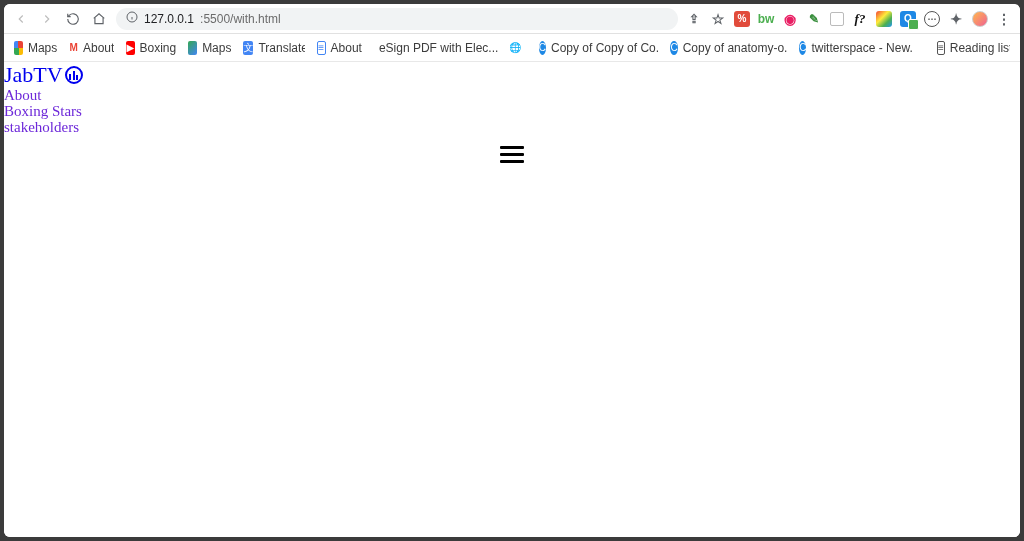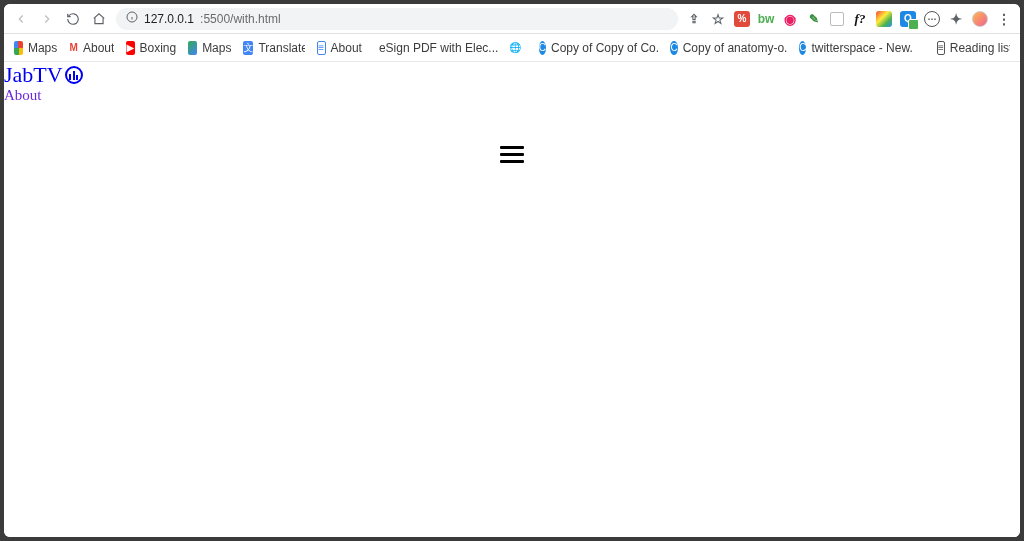--- a/index.html
+++ b/index.html
@@ -294,20 +294,22 @@
     <div class="page-title">
       <span class="page-title-text">JabTV</span>
       <span class="logo-badge">
         <span></span>
           <span></span>
           <span></span>
       </span>
     </div>
     <div class="nav-links">
       <div>About</div>
+      <div>Boxing Stars</div>
+      <div>stakeholders</div>
     </div>
     <div class="hamburger">
       <span></span>
         <span></span>
         <span></span>
     </div>
   </div>
 
 </div>
 

